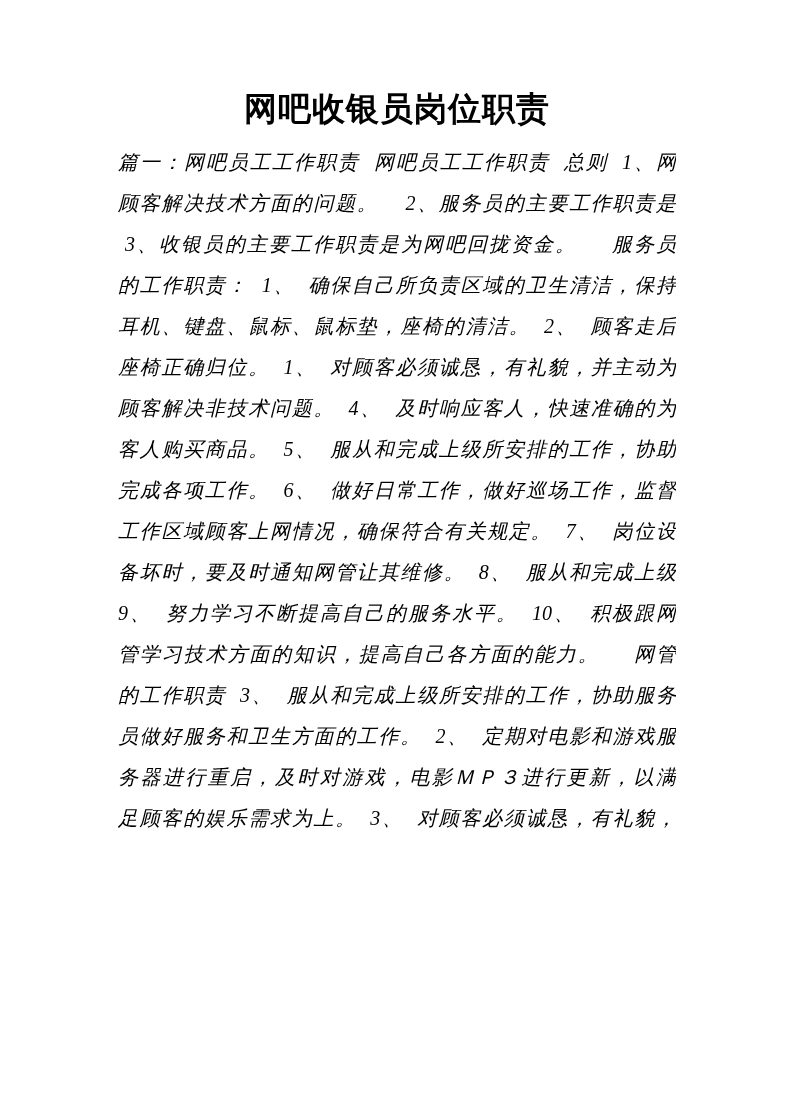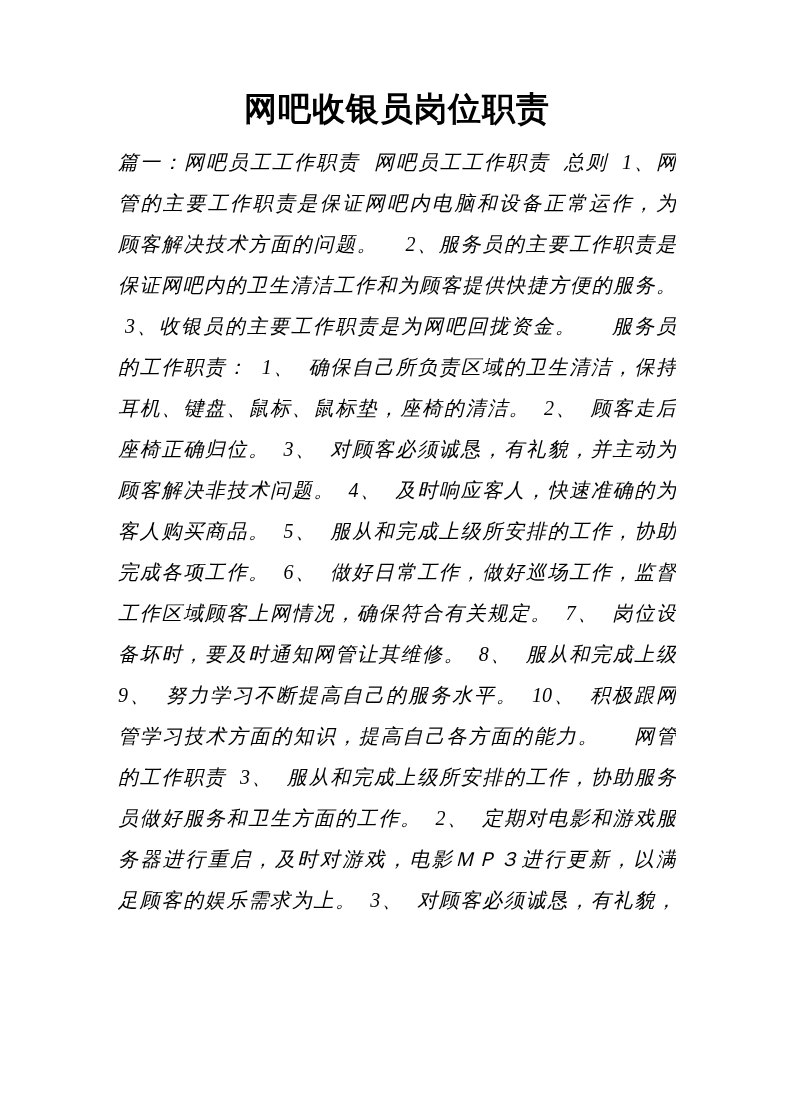--- a/index.html
+++ b/index.html
@@ -48,27 +48,25 @@
   }
 </style>
 </head>
 <body>
 
 <div class="page">
   <div class="content">
     <h1 class="doc-title">网吧收银员岗位职责</h1>
     <div class="doc-body" id="doc-body">
         <div class="line fill">篇一：网吧员工工作职责  网吧员工工作职责  总则  1、网</div>
-        <div class="line fill">管的主要工作职责是保证网吧内电脑和设备正常运作，为</div>
         <div class="line fill">顾客解决技术方面的问题。    2、服务员的主要工作职责是</div>
-        <div class="line fill">保证网吧内的卫生清洁工作和为顾客提供快捷方便的服务。</div>
         <div class="line fill"> 3、收银员的主要工作职责是为网吧回拢资金。     服务员</div>
         <div class="line fill">的工作职责：  1、  确保自己所负责区域的卫生清洁，保持</div>
         <div class="line fill">耳机、键盘、鼠标、鼠标垫，座椅的清洁。  2、  顾客走后</div>
-        <div class="line fill">座椅正确归位。  3、  对顾客必须诚恳，有礼貌，并主动为</div>
+        <div class="line fill">座椅正确归位。  1、  对顾客必须诚恳，有礼貌，并主动为</div>
         <div class="line fill">顾客解决非技术问题。  4、  及时响应客人，快速准确的为</div>
         <div class="line fill">客人购买商品。  5、  服从和完成上级所安排的工作，协助</div>
         <div class="line fill">完成各项工作。  6、  做好日常工作，做好巡场工作，监督</div>
         <div class="line fill">工作区域顾客上网情况，确保符合有关规定。  7、  岗位设</div>
         <div class="line fill">备坏时，要及时通知网管让其维修。  8、  服从和完成上级</div>
         <div class="line fill">9、  努力学习不断提高自己的服务水平。  10、  积极跟网</div>
         <div class="line fill">管学习技术方面的知识，提高自己各方面的能力。     网管</div>
         <div class="line fill">的工作职责  3、  服从和完成上级所安排的工作，协助服务</div>
         <div class="line fill">员做好服务和卫生方面的工作。  2、  定期对电影和游戏服</div>
         <div class="line fill">务器进行重启，及时对游戏，电影ＭＰ３进行更新，以满</div>

